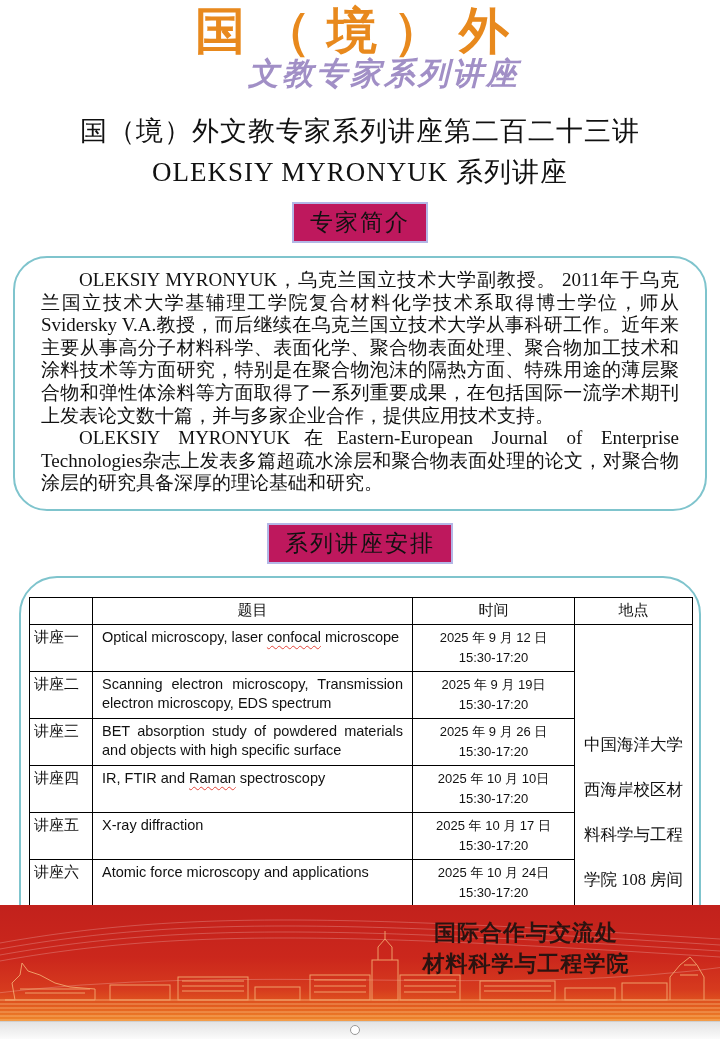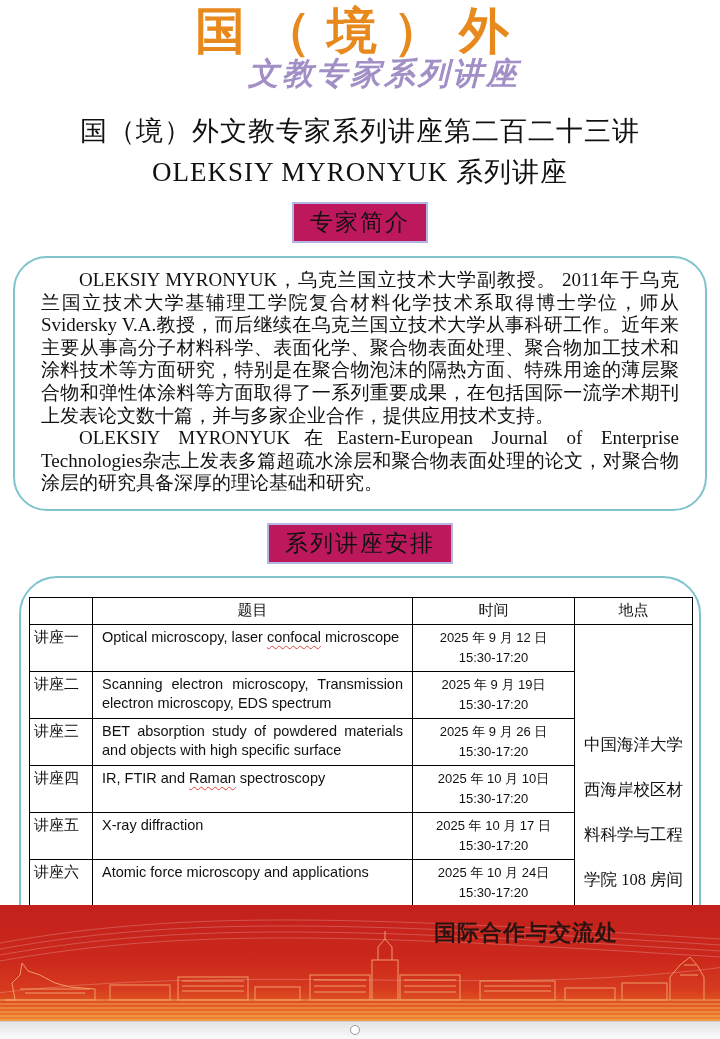--- a/index.html
+++ b/index.html
@@ -237,18 +237,19 @@
     <g stroke="rgba(255,214,150,0.55)" stroke-width="1">
       <line x1="0" y1="99" x2="720" y2="99"></line>
       <line x1="0" y1="103" x2="720" y2="103"></line>
       <line x1="0" y1="107" x2="720" y2="107"></line>
       <line x1="0" y1="111" x2="720" y2="111"></line>
       <line x1="0" y1="115" x2="720" y2="115"></line>
     </g>
   </svg>
   <div class="banner-text">
     <div>国际合作与交流处</div>
+    <div>材料科学与工程学院</div>
   </div>
 </div>
 
 <div class="bottom-strip">
   <div class="handle"></div>
 </div>
 
 </body></html>

